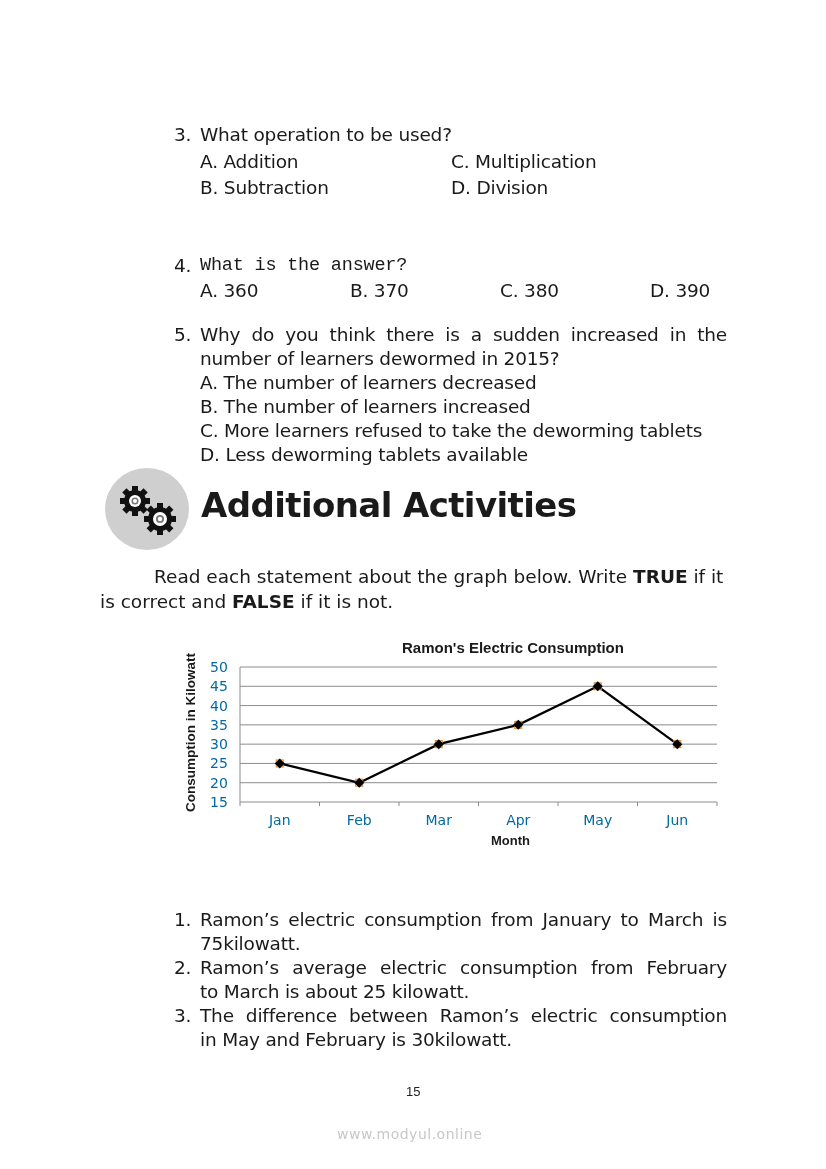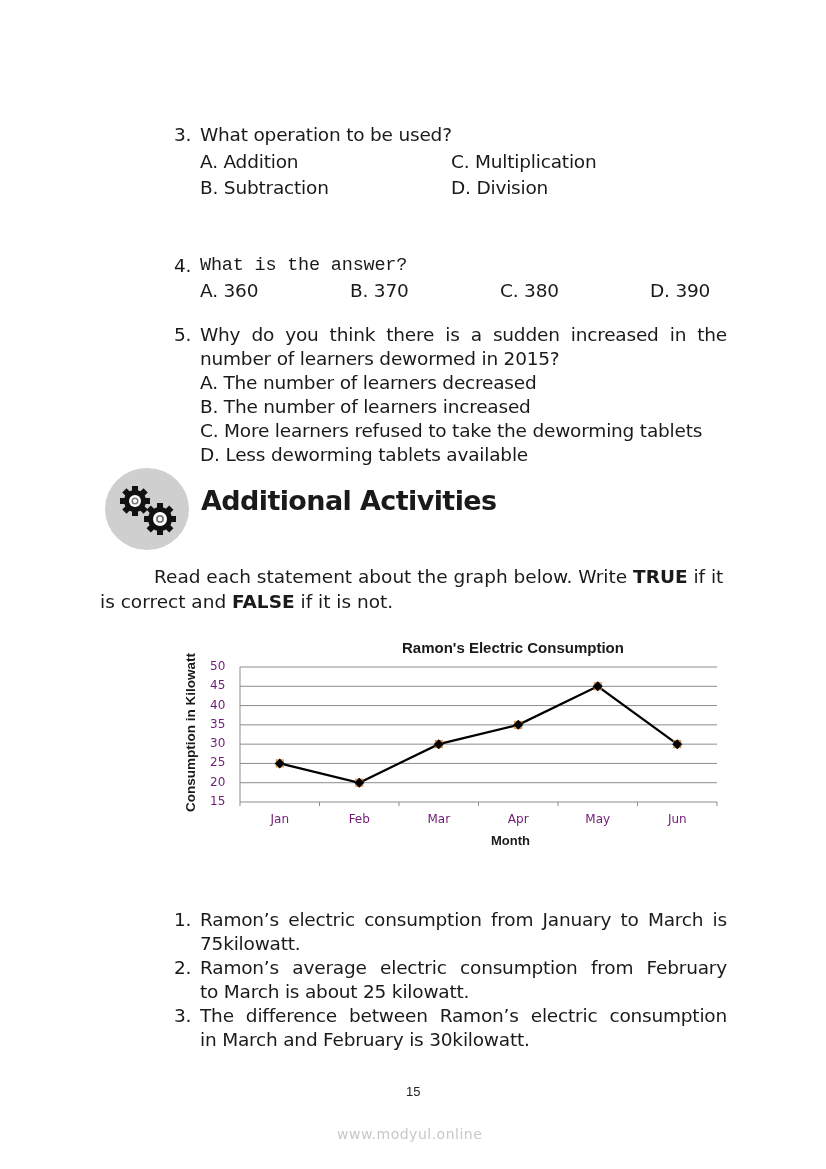--- a/index.html
+++ b/index.html
@@ -1,25 +1,25 @@
 <!DOCTYPE html>
 <html><head>
 <meta charset="utf-8">
 <style>
   html, body { margin:0; padding:0; background:#fff; }
   body { width:826px; height:1169px; position:relative; overflow:hidden;
          font-family:"DejaVu Sans", sans-serif; color:#1a1a1a; }
   .abs { position:absolute; }
   .txt { font-size:18.5px; line-height:24px; white-space:nowrap; letter-spacing:-0.2px; }
-  .heading { font-size:27px; font-weight:bold; letter-spacing:-0.6px; }
+  .heading { font-size:34px; font-weight:bold; letter-spacing:-0.6px; }
   .intro { font-size:18.5px; line-height:24px; }
   .intro b { font-weight:bold; }
   .just { text-align:justify; text-align-last:justify; white-space:normal; }
   .chart-title { font-family:"Liberation Sans", sans-serif; font-weight:bold; font-size:15px; }
-  .tick { font-family:"DejaVu Sans", sans-serif; font-size:12px; color:#701a75; }
+  .tick { font-family:"DejaVu Sans", sans-serif; font-size:14px; color:#0369a1; }
   .pageno { font-family:"Liberation Sans", sans-serif; font-size:13px; color:#222; }
   .watermark { font-family:"DejaVu Sans", sans-serif; font-size:14px; color:#c8c8c8; letter-spacing:0.5px; }
 </style>
 </head>
 <body>
 
 <div>
   <span class="abs txt" style="left:174px;top:123px;">3.</span>
   <span class="abs txt" style="left:200px;top:123px;">What operation to be used?</span>
   <span class="abs txt" style="left:200px;top:150px;">A. Addition</span>
@@ -159,17 +159,17 @@
   <span class="abs txt" style="left:174px;top:908px;">1.</span>
   <div class="abs txt just" style="left:200px;top:908px;width:527px;">Ramon’s electric consumption from January to March is</div>
   <span class="abs txt" style="left:200px;top:932px;">75kilowatt.</span>
 
   <span class="abs txt" style="left:174px;top:956px;">2.</span>
   <div class="abs txt just" style="left:200px;top:956px;width:527px;">Ramon’s average electric consumption from February</div>
   <span class="abs txt" style="left:200px;top:980px;">to March is about 25 kilowatt.</span>
 
   <span class="abs txt" style="left:174px;top:1004px;">3.</span>
   <div class="abs txt just" style="left:200px;top:1004px;width:527px;">The difference between Ramon’s electric consumption</div>
-  <span class="abs txt" style="left:200px;top:1028px;">in March and February is 30kilowatt.</span>
+  <span class="abs txt" style="left:200px;top:1028px;">in May and February is 30kilowatt.</span>
 </div>
 
 <span class="abs pageno" style="left:406px;top:1084px;">15</span>
 <span class="abs watermark" style="left:337px;top:1126px;">www.modyul.online</span>
 
 </body></html>

